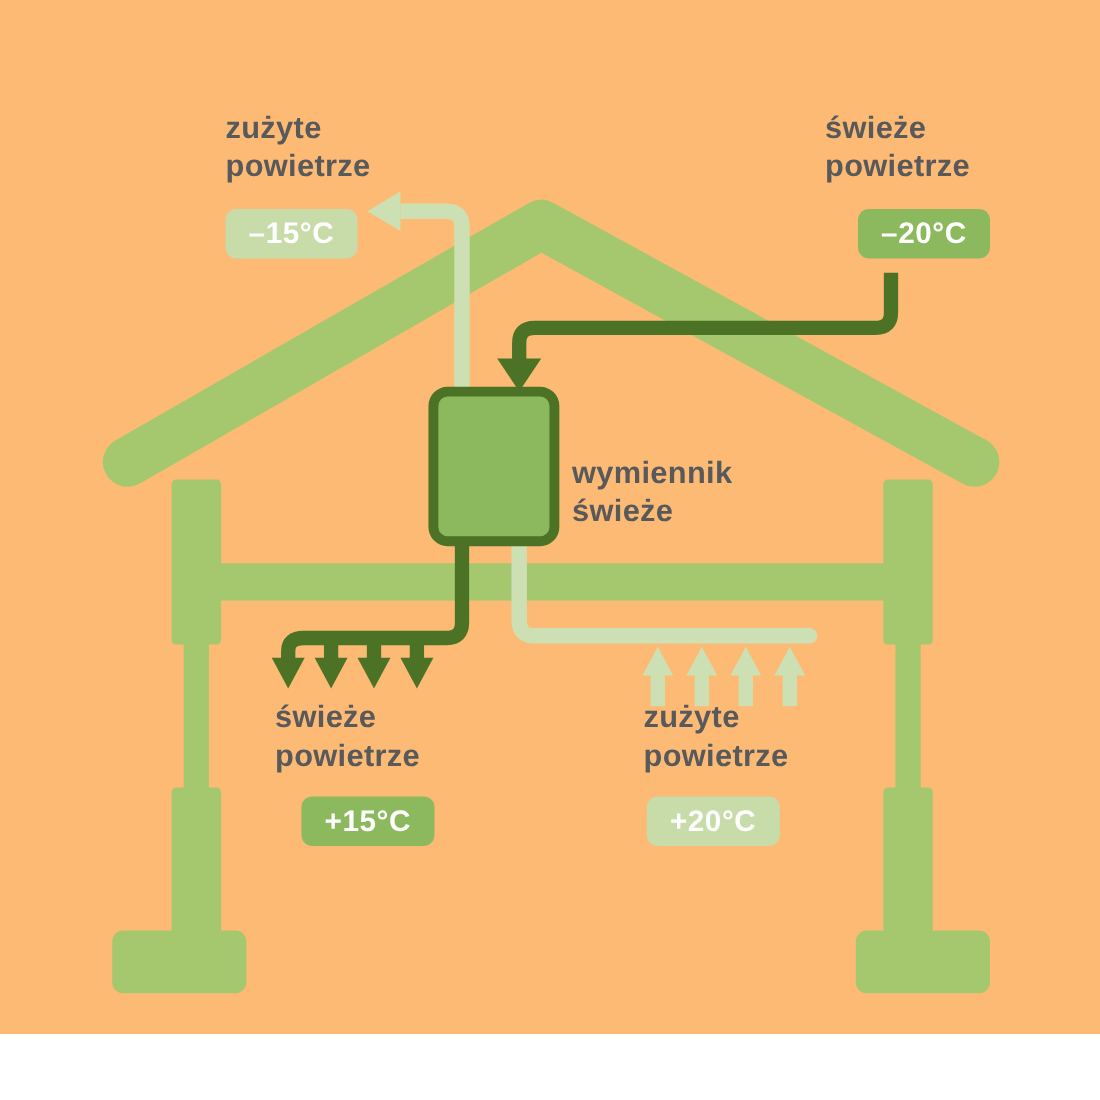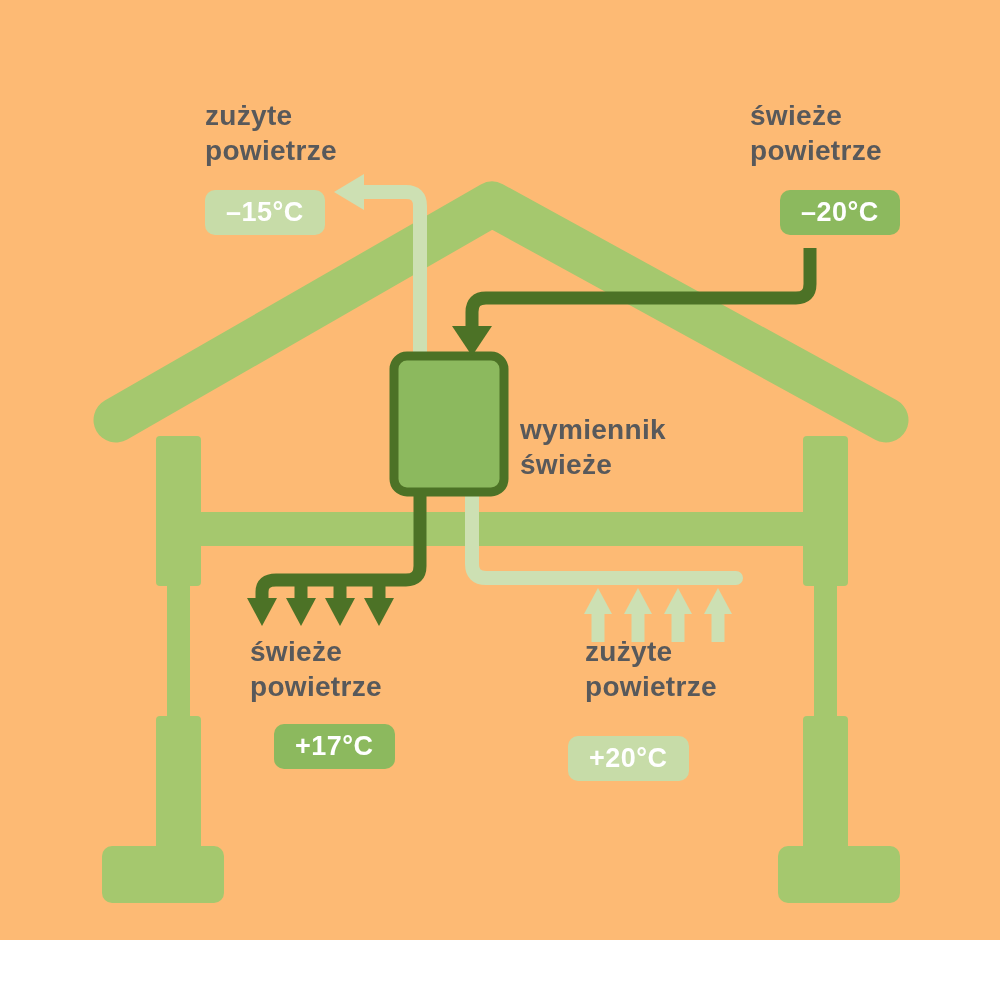--- a/index.html
+++ b/index.html
@@ -83,21 +83,21 @@
 
   <div class="label" style="left:520px;top:412px;">
     <span>wymiennik</span>
     <span>świeże</span>
   </div>
 
   <div class="label" style="left:250px;top:634px;">
     <span>świeże</span>
     <span>powietrze</span>
   </div>
-  <div class="badge medium" style="left:246px;top:724px;">+17°C</div>
+  <div class="badge medium" style="left:246px;top:724px;">+15°C</div>
 
   <div class="label" style="left:585px;top:634px;">
     <span>zużyte</span>
     <span>powietrze</span>
   </div>
-  <div class="badge pale" style="left:568px;top:724px;margin-top:12px;">+20°C</div>
+  <div class="badge pale" style="left:588px;top:724px;">+20°C</div>
 
 </div>
 
 </body></html>

